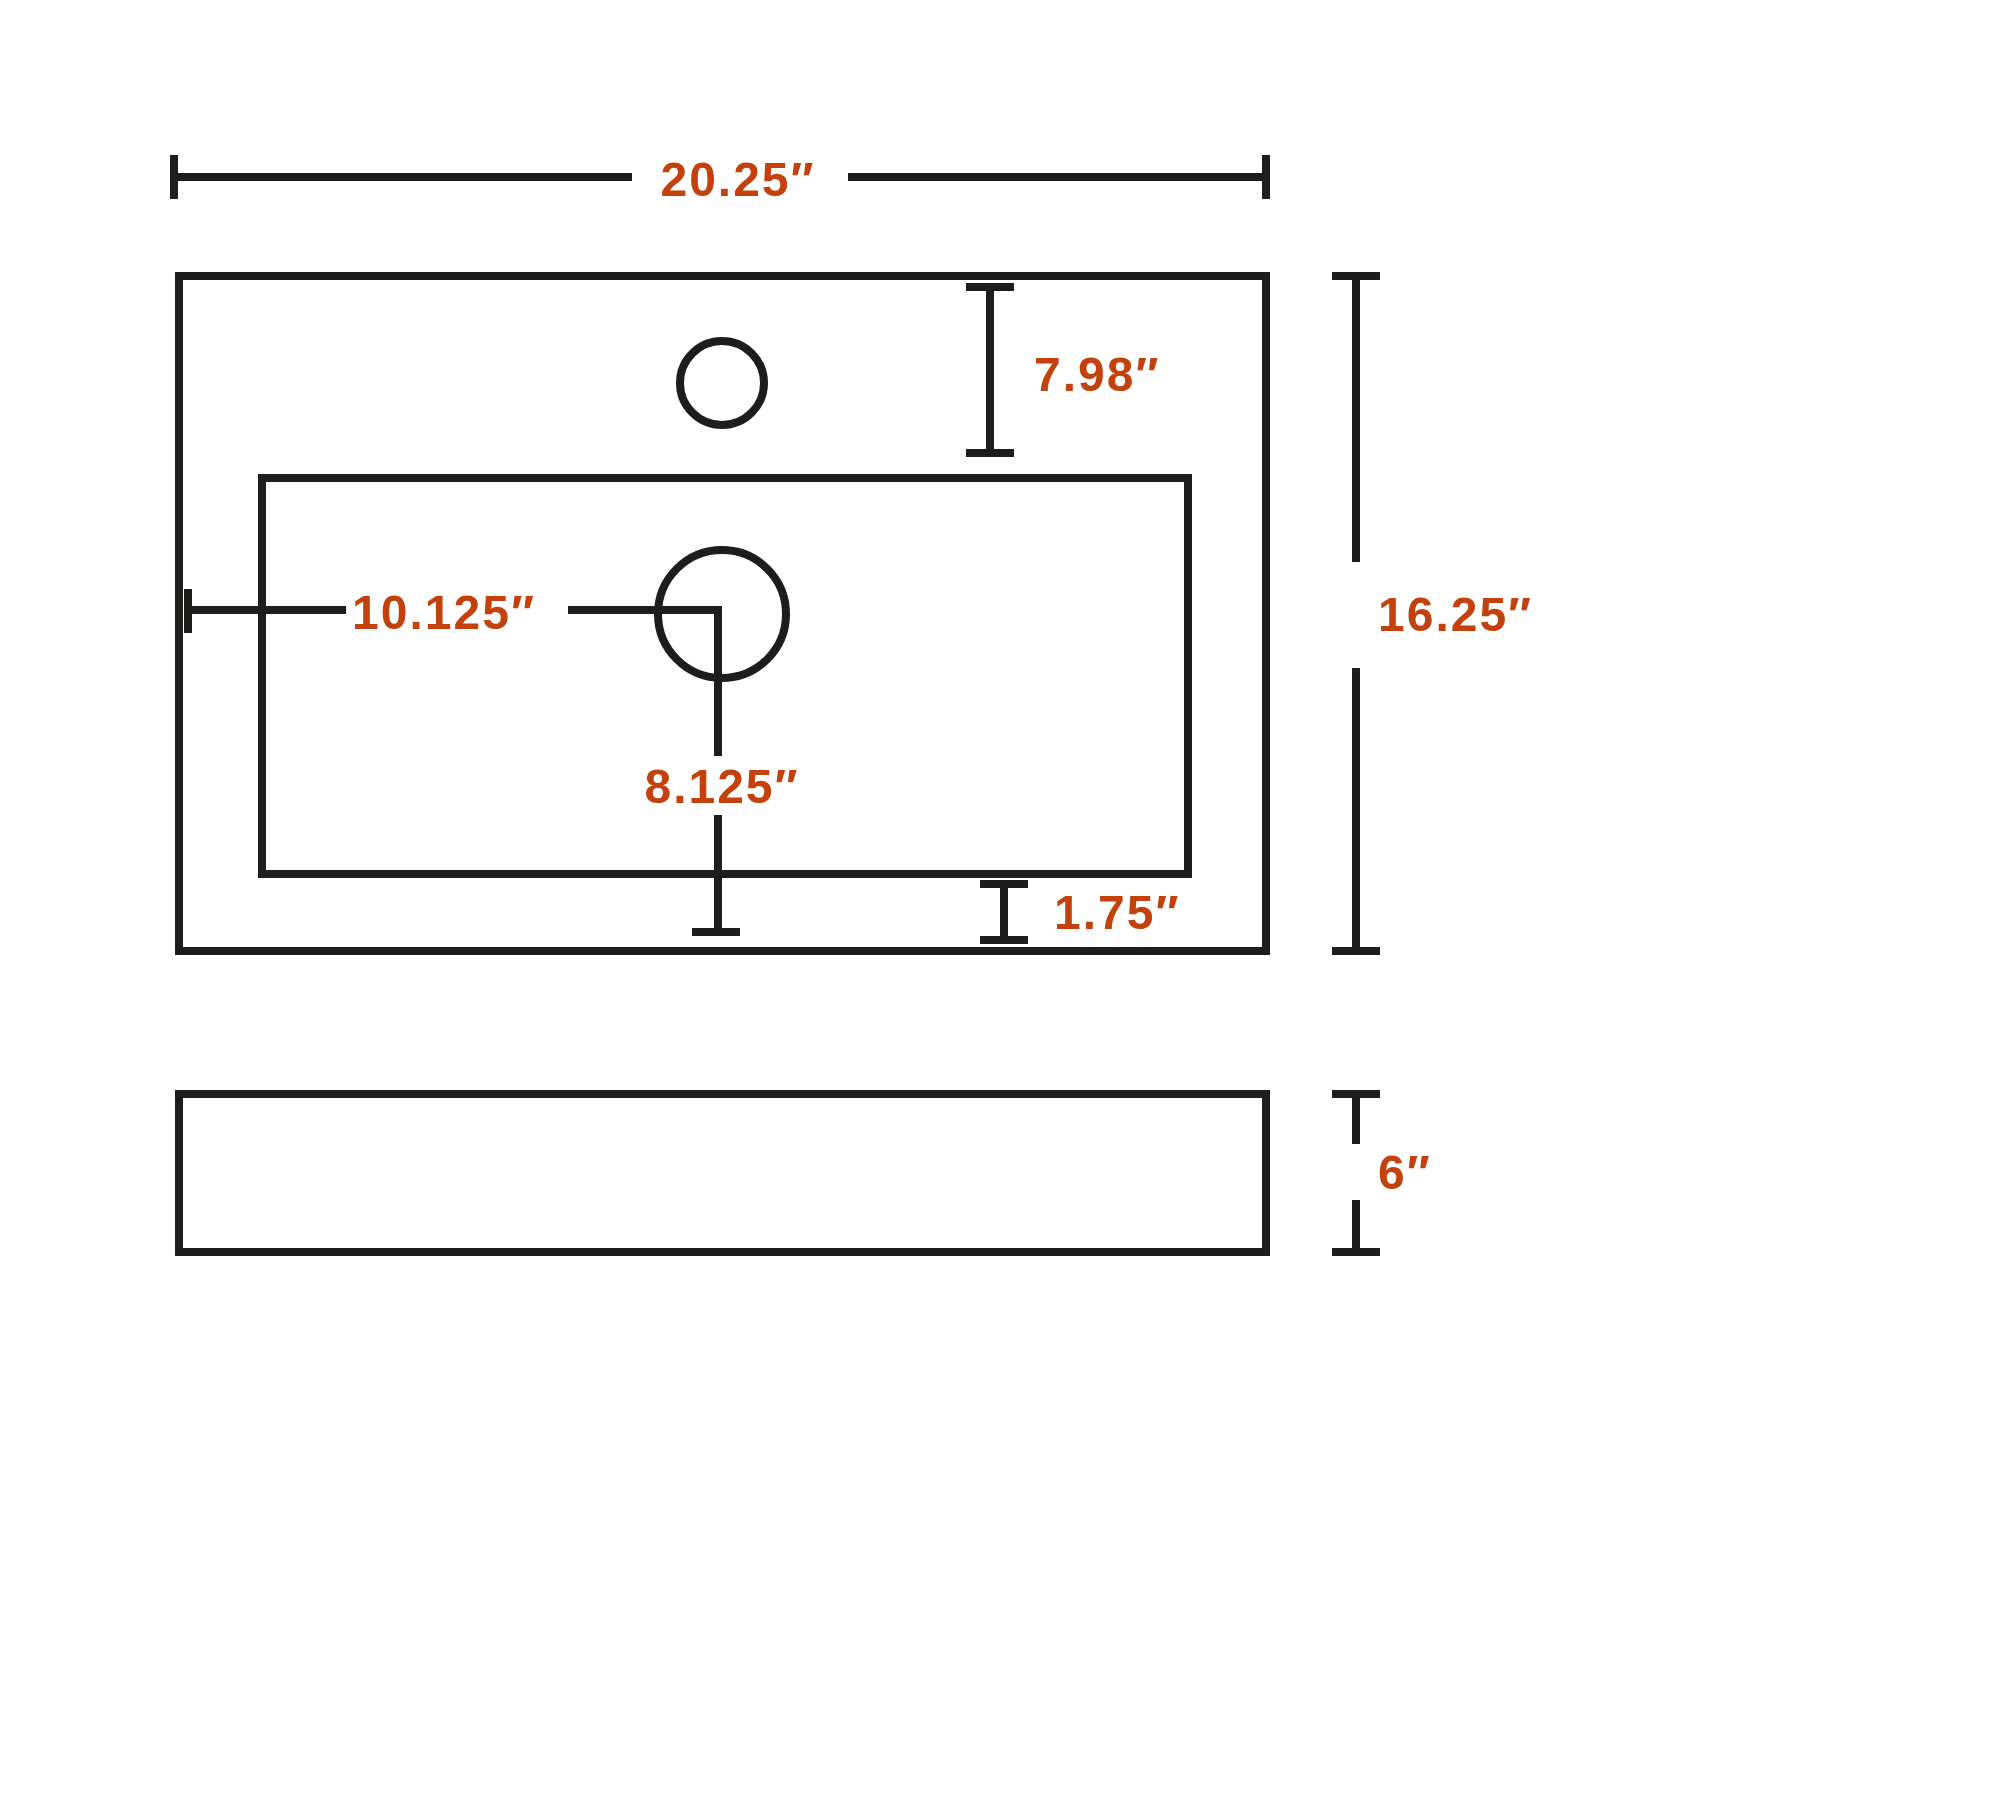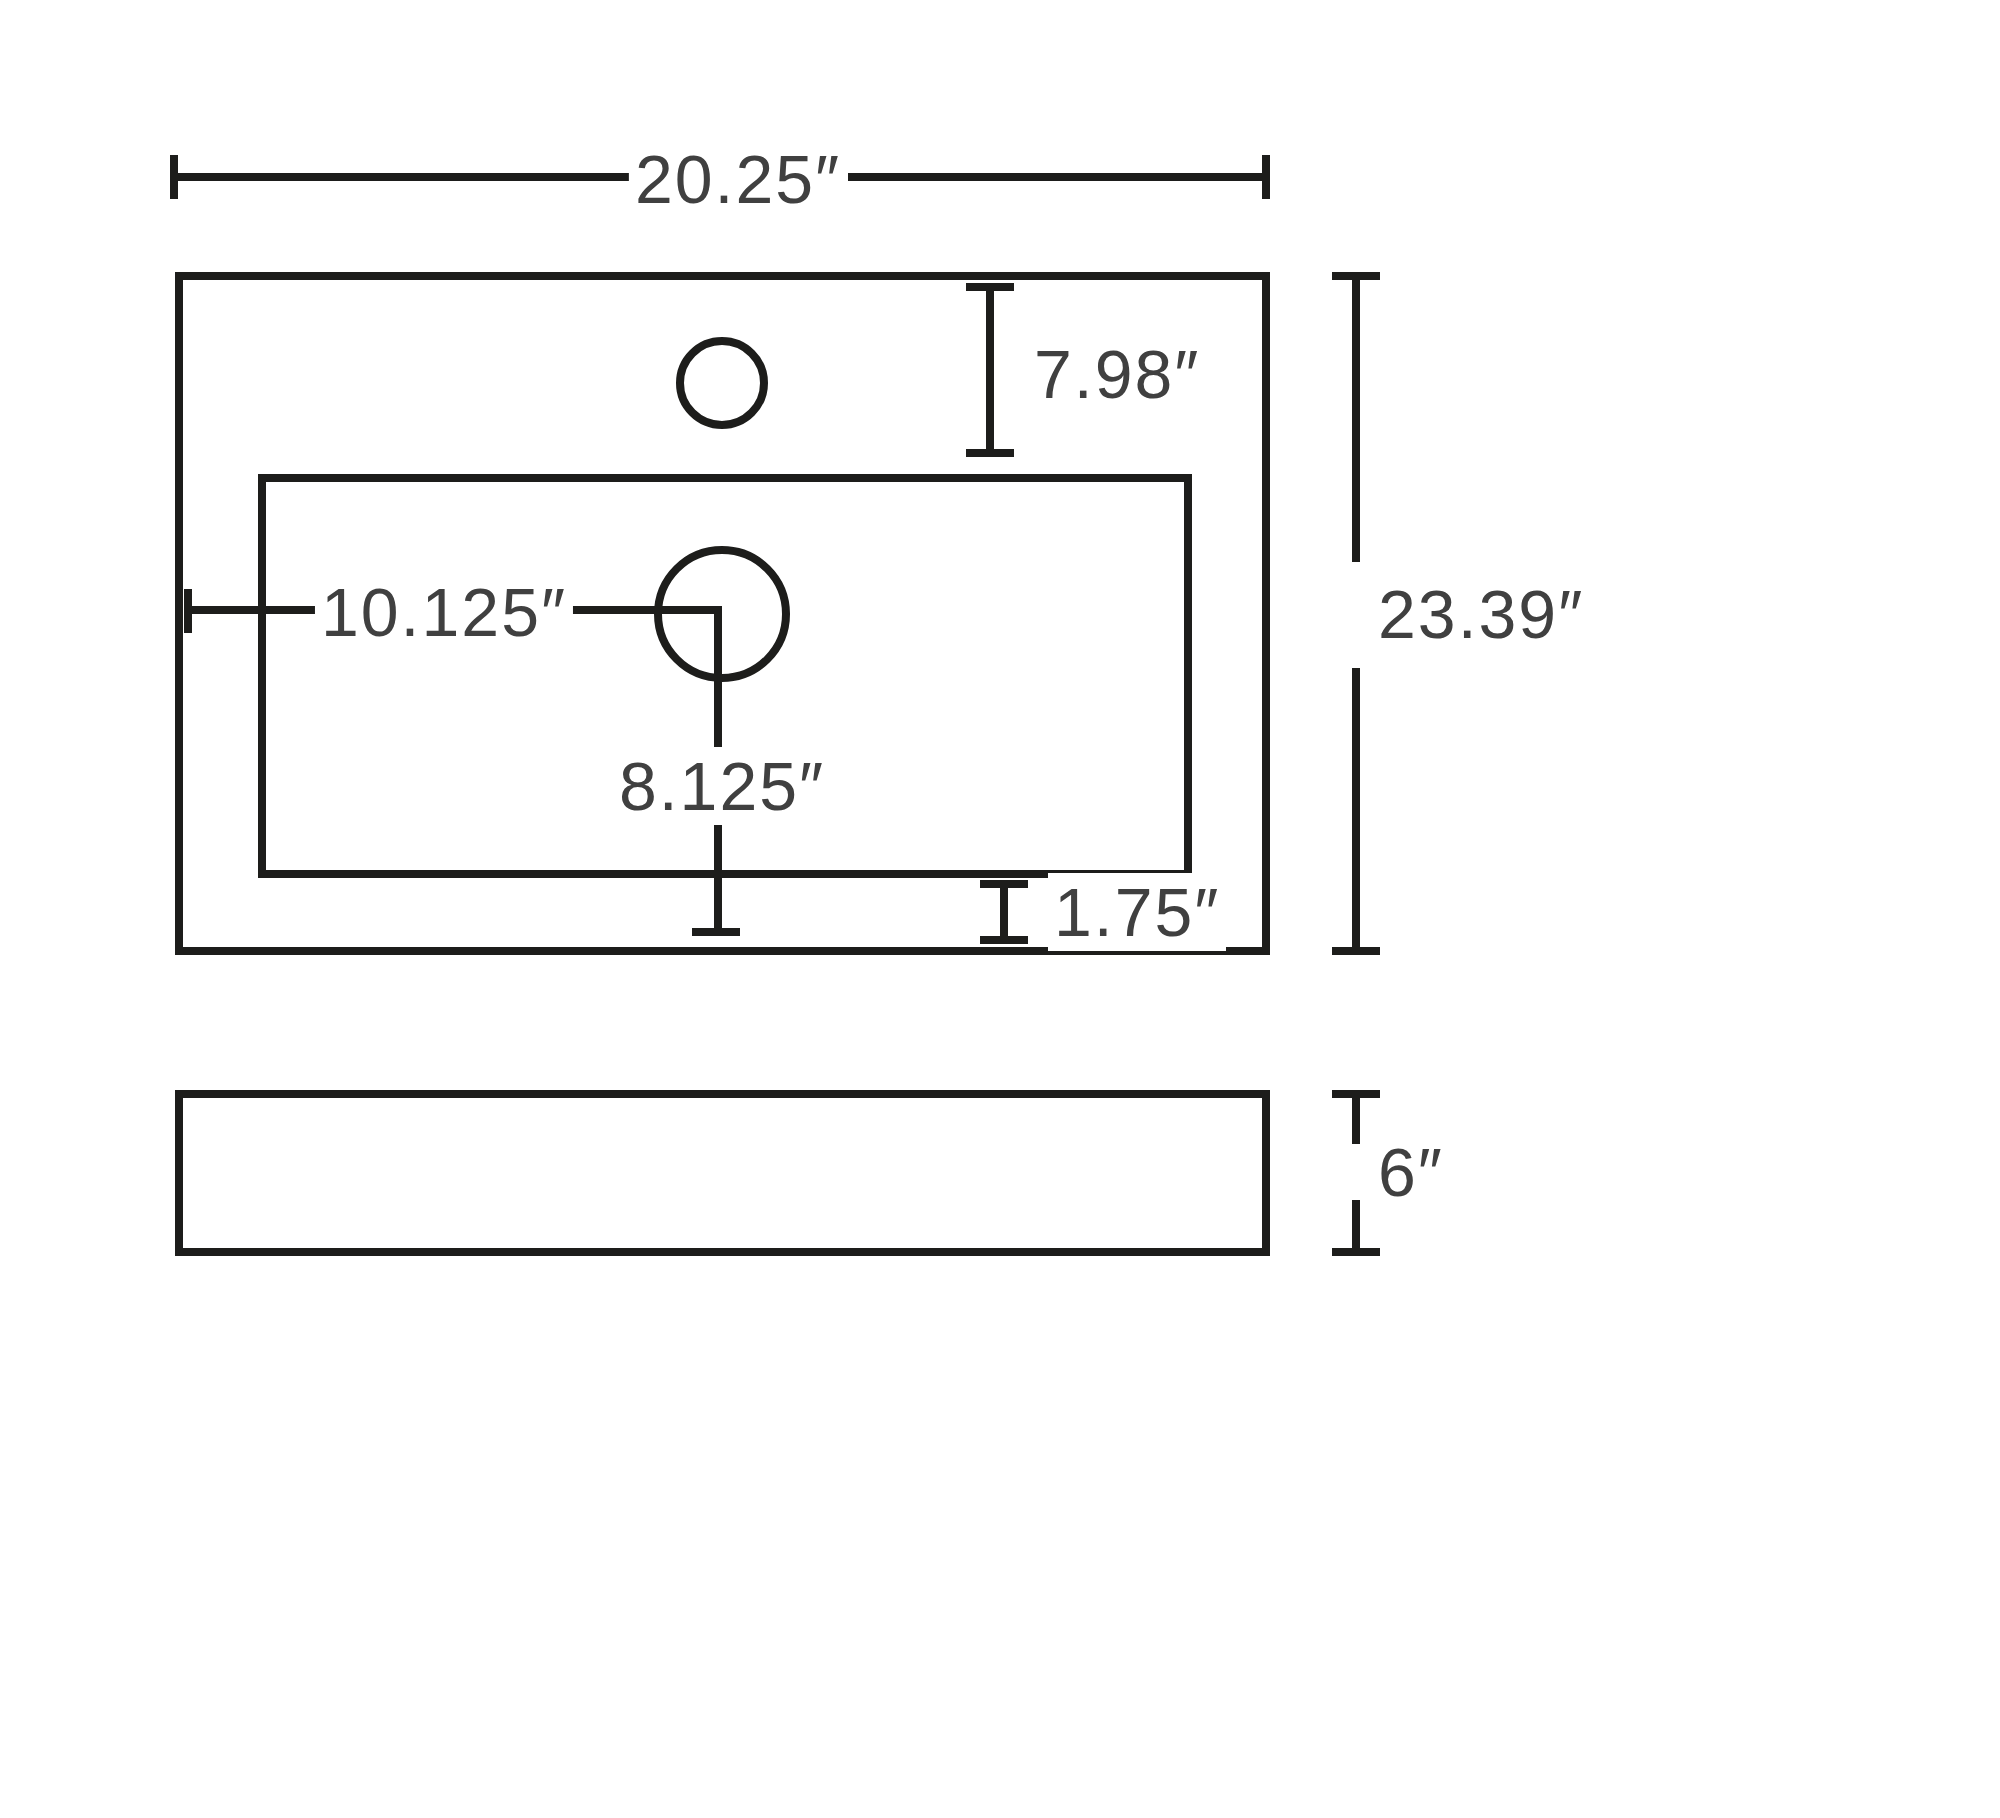--- a/index.html
+++ b/index.html
@@ -33,23 +33,23 @@
   }
   .circle {
     position: absolute;
     border: 8px solid #1d1d1b;
     border-radius: 50%;
     background: #ffffff;
     box-sizing: border-box;
   }
   .dim-label {
     position: absolute;
-    color: #404040;
-    font-size: 68px;
-    font-weight: 400;
+    color: #c2410c;
+    font-size: 48px;
+    font-weight: 700;
     letter-spacing: 2px;
     white-space: nowrap;
     transform: translate(-50%, -50%);
     background: #ffffff;
     padding: 0 6px;
   }
   .dim-label.left-anchor {
     transform: translate(0, -50%);
   }
 </style>
@@ -74,21 +74,21 @@
 
   <div class="hline" style="left:966px; top:283px; width:48px;"></div>
   <div class="hline" style="left:966px; top:449px; width:48px;"></div>
   <div class="vline" style="left:986px; top:287px; height:166px;"></div>
   <div class="dim-label left-anchor" style="left:1028px; top:374px;">7.98″</div>
 
   <div class="hline" style="left:1332px; top:272px; width:48px;"></div>
   <div class="hline" style="left:1332px; top:947px; width:48px;"></div>
   <div class="vline" style="left:1352px; top:276px; height:286px;"></div>
   <div class="vline" style="left:1352px; top:668px; height:283px;"></div>
-  <div class="dim-label left-anchor" style="left:1372px; top:614px;">23.39″</div>
+  <div class="dim-label left-anchor" style="left:1372px; top:614px;">16.25″</div>
 
   <div class="vline" style="left:184px; top:589px; height:44px;"></div>
   <div class="hline" style="left:186px; top:606px; width:170px;"></div>
   <div class="hline" style="left:568px; top:606px; width:154px;"></div>
   <div class="dim-label" style="left:444px; top:612px;">10.125″</div>
 
   <div class="vline" style="left:714px; top:606px; height:150px;"></div>
   <div class="vline" style="left:714px; top:815px; height:121px;"></div>
   <div class="hline" style="left:692px; top:928px; width:48px;"></div>
   <div class="dim-label" style="left:722px; top:786px;">8.125″</div>

